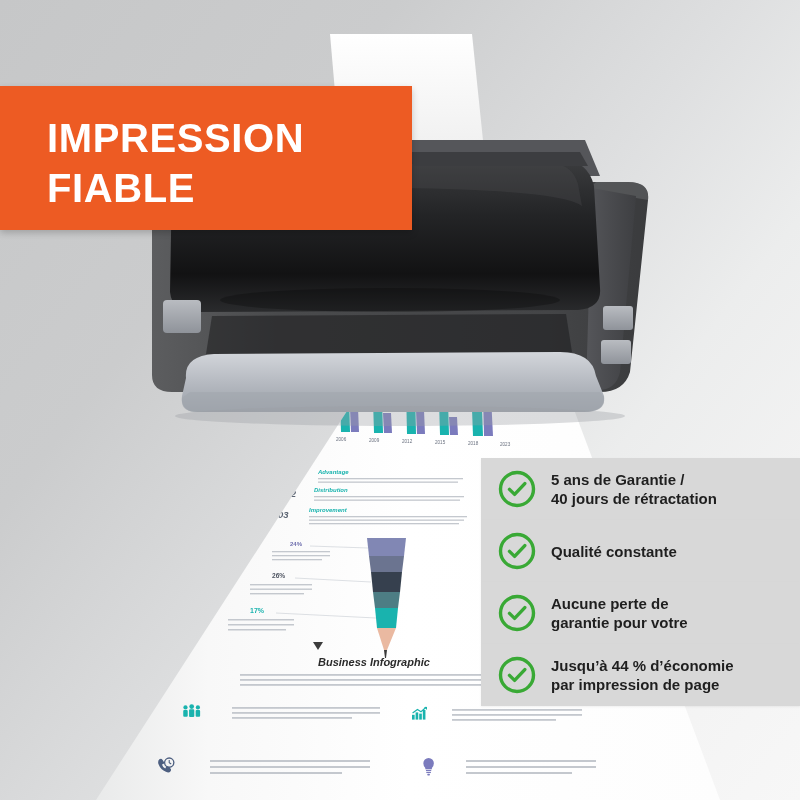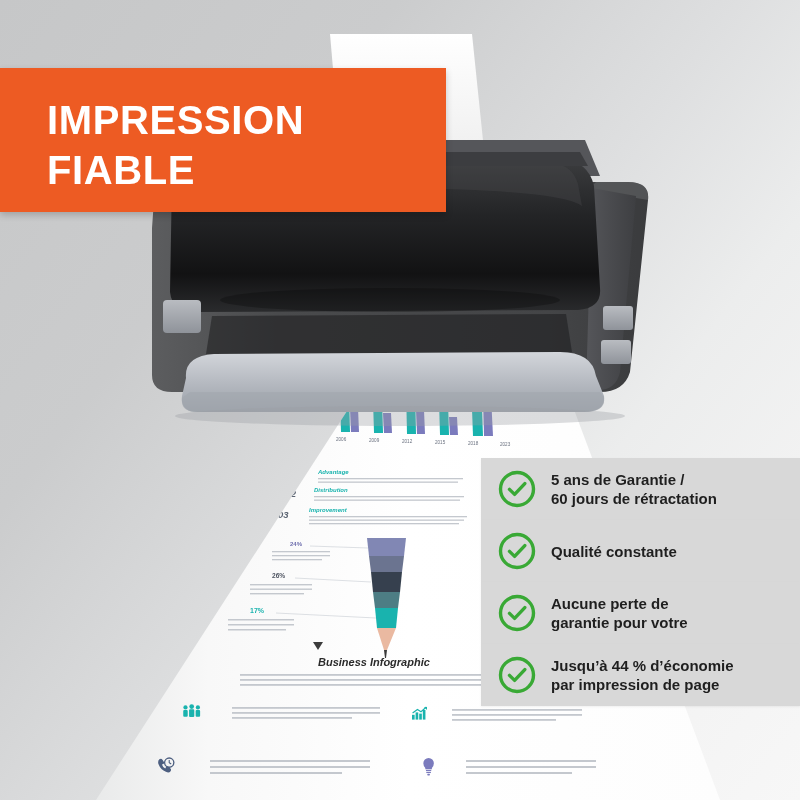--- a/index.html
+++ b/index.html
@@ -8,22 +8,22 @@
     background:linear-gradient(128deg,#c6c7c8 0%,#cbcccd 28%,#dedfe0 52%,#eceded 68%,#f3f3f3 84%,#f7f7f7 100%);}
 
   
   .sheet{position:absolute;left:0;top:0;width:800px;height:800px;}
   .sheet svg{display:block;}
 
   
   .printer{position:absolute;left:0;top:0;width:800px;height:800px;pointer-events:none;}
 
   
-  .banner{position:absolute;left:0;top:68px;width:412px;height:144px;background:#ed5b23;
-    box-shadow:0 3px 7px rgba(0,0,0,.20);padding-left:34px;}
+  .banner{position:absolute;left:0;top:86px;width:412px;height:144px;background:#ed5b23;
+    box-shadow:0 3px 7px rgba(0,0,0,.20);}
   .banner .txt{position:absolute;left:47px;top:27px;color:#fff;font-weight:bold;
     font-size:40px;line-height:50px;letter-spacing:.6px;}
   .banner .l2{display:block;}
 
   
   .cards{position:absolute;left:481px;top:458px;width:319px;}
   .card{position:relative;background:#d8d8d8;height:62px;
     display:flex;align-items:center;box-shadow:0 1px 2px rgba(0,0,0,.06);}
   .card .chk{flex:0 0 auto;margin-left:16px;width:40px;height:40px;}
   .card .ctext{margin-left:14px;color:#1f1f1f;font-weight:bold;font-size:15px;line-height:19px;}
@@ -318,21 +318,21 @@
 
     <div class="card">
       <span class="chk">
         <svg width="40" height="40" viewBox="0 0 40 40">
           <circle cx="20" cy="20" r="16.5" fill="none" stroke="#39a935" stroke-width="3.4"></circle>
           <path d="M12.5 20.4 L17.6 25.4 L27.8 14.6" fill="none" stroke="#39a935" stroke-width="3.4" stroke-linecap="round" stroke-linejoin="round"></path>
         </svg>
       </span>
       <span class="ctext">
         <span>5 ans de Garantie /</span>
-        <span>60 jours de rétractation</span>
+        <span>40 jours de rétractation</span>
       </span>
     </div>
 
     <div class="card">
       <span class="chk">
         <svg width="40" height="40" viewBox="0 0 40 40">
           <circle cx="20" cy="20" r="16.5" fill="none" stroke="#39a935" stroke-width="3.4"></circle>
           <path d="M12.5 20.4 L17.6 25.4 L27.8 14.6" fill="none" stroke="#39a935" stroke-width="3.4" stroke-linecap="round" stroke-linejoin="round"></path>
         </svg>
       </span>

